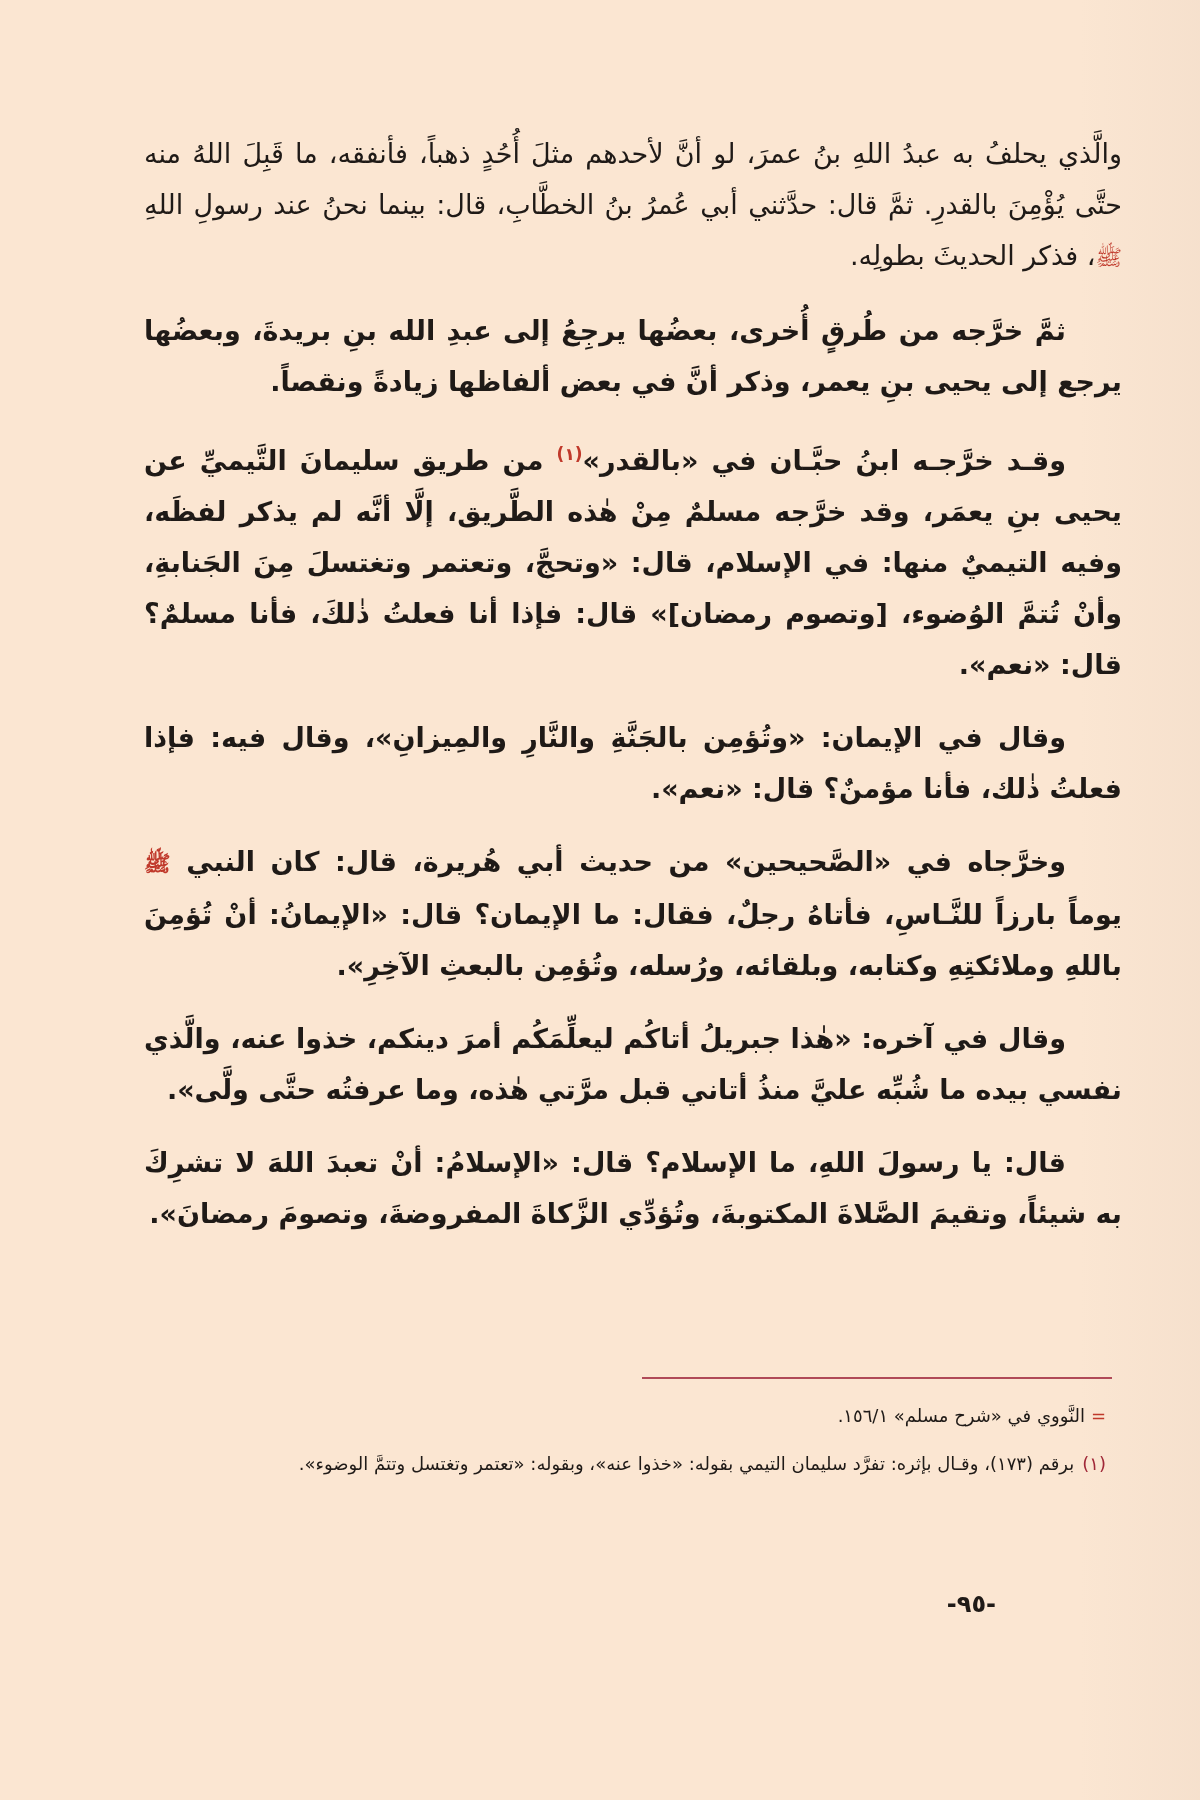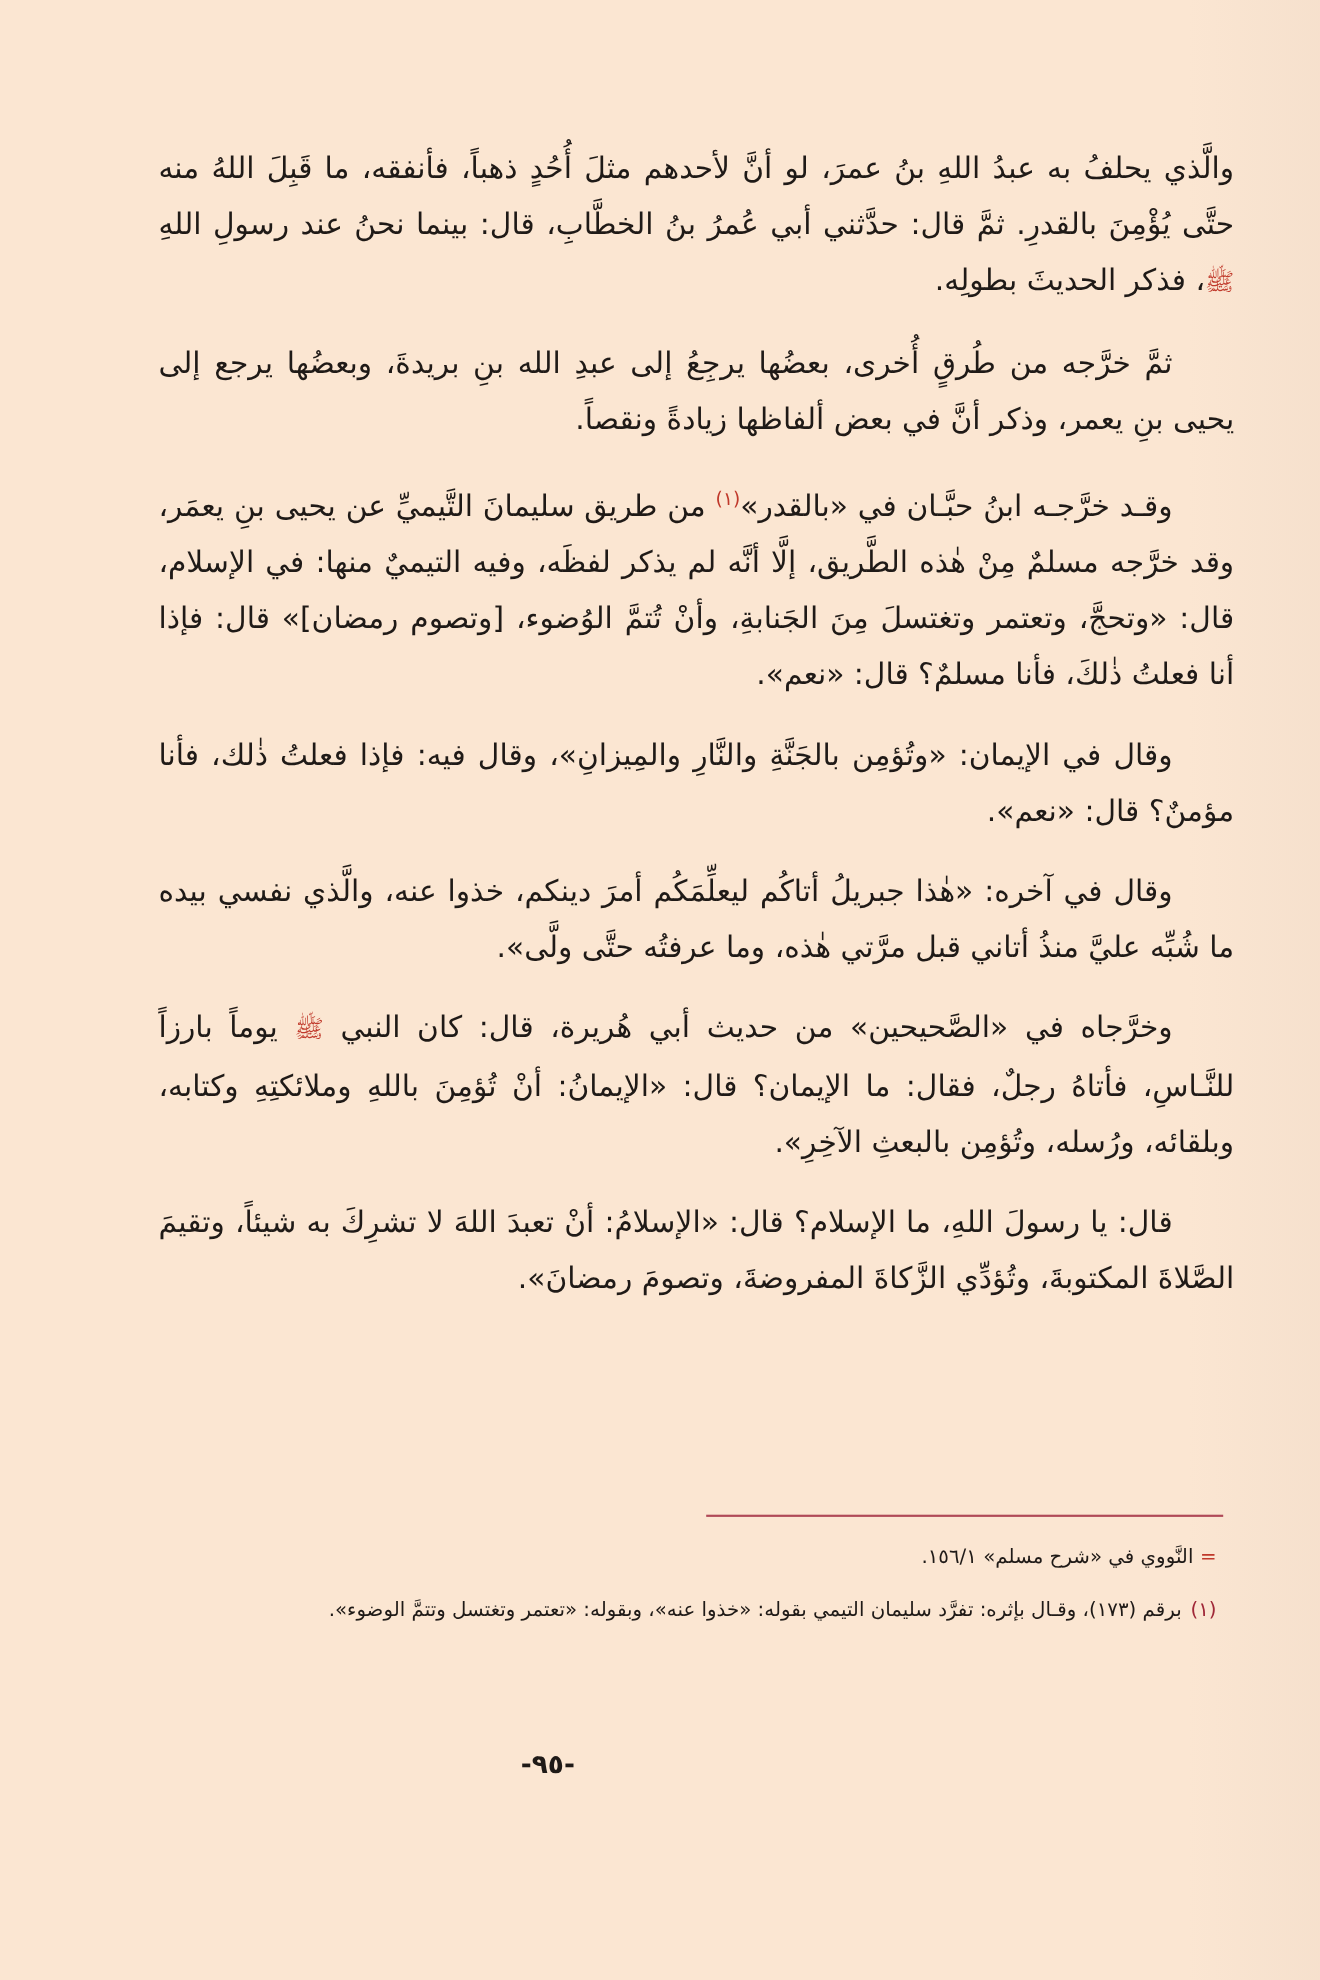--- a/index.html
+++ b/index.html
@@ -25,20 +25,21 @@
       text-align-last: right;
     }
     .para {
       font-size: 27px;
       line-height: 51px;
       margin: 0 0 22px 0;
       text-indent: 0;
     }
     .para.indent {
       text-indent: 56px;
+      font-weight: bold;
     }
     .salutation {
       color: #c0392b;
       font-size: 22px;
     }
     .fn-marker {
       color: #c0392b;
       font-size: 17px;
       vertical-align: super;
     }
@@ -70,21 +71,20 @@
     }
     .fn .num {
       color: #a02838;
       margin-left: 8px;
     }
     .page-number {
       position: absolute;
       left: 0;
       width: 996px;
       top: 1590px;
-      text-align: center;
       font-size: 24px;
       font-weight: bold;
       direction: rtl;
     }
     .bleed {
       position: absolute;
       right: 0;
       top: 0;
       width: 120px;
       height: 1800px;
@@ -99,23 +99,23 @@
 
 <div class="page">
   <p class="para"><span>والَّذي يحلفُ به عبدُ اللهِ بنُ عمرَ، لو أنَّ لأحدهم مثلَ أُحُدٍ ذهباً، فأنفقه، ما قَبِلَ اللهُ منه حتَّى يُؤْمِنَ بالقدرِ. ثمَّ قال: حدَّثني أبي عُمرُ بنُ الخطَّابِ، قال: بينما نحنُ عند رسولِ اللهِ</span> <span class="salutation">ﷺ</span><span>، فذكر الحديثَ بطولِه.</span></p>
 
   <p class="para indent"><span>ثمَّ خرَّجه من طُرقٍ أُخرى، بعضُها يرجِعُ إلى عبدِ الله بنِ بريدةَ، وبعضُها يرجع إلى يحيى بنِ يعمر، وذكر أنَّ في بعض ألفاظها زيادةً ونقصاً.</span></p>
 
   <p class="para indent"><span>وقـد خرَّجـه ابنُ حبَّـان في «بالقدر»</span><span class="fn-marker">(١)</span><span> من طريق سليمانَ التَّيميِّ عن يحيى بنِ يعمَر، وقد خرَّجه مسلمٌ مِنْ هٰذه الطَّريق، إلَّا أنَّه لم يذكر لفظَه، وفيه التيميٌ منها: في الإسلام، قال: «وتحجَّ، وتعتمر وتغتسلَ مِنَ الجَنابةِ، وأنْ تُتمَّ الوُضوء، [وتصوم رمضان]» قال: فإذا أنا فعلتُ ذٰلكَ، فأنا مسلمٌ؟ قال: «نعم».</span></p>
 
   <p class="para indent"><span>وقال في الإيمان: «وتُؤمِن بالجَنَّةِ والنَّارِ والمِيزانِ»، وقال فيه: فإذا فعلتُ ذٰلك، فأنا مؤمنٌ؟ قال: «نعم».</span></p>
 
+  <p class="para indent"><span>وخرَّجاه في «الصَّحيحين» من حديث أبي هُريرة، قال: كان النبي</span> <span class="salutation">ﷺ</span><span> يوماً بارزاً للنَّـاسِ، فأتاهُ رجلٌ، فقال: ما الإيمان؟ قال: «الإيمانُ: أنْ تُؤمِنَ باللهِ وملائكتِهِ وكتابه، وبلقائه، ورُسله، وتُؤمِن بالبعثِ الآخِرِ».</span></p>
+
   <p class="para indent"><span>وقال في آخره: «هٰذا جبريلُ أتاكُم ليعلِّمَكُم أمرَ دينكم، خذوا عنه، والَّذي نفسي بيده ما شُبِّه عليَّ منذُ أتاني قبل مرَّتي هٰذه، وما عرفتُه حتَّى ولَّى».</span></p>
-
-  <p class="para indent"><span>وخرَّجاه في «الصَّحيحين» من حديث أبي هُريرة، قال: كان النبي</span> <span class="salutation">ﷺ</span><span> يوماً بارزاً للنَّـاسِ، فأتاهُ رجلٌ، فقال: ما الإيمان؟ قال: «الإيمانُ: أنْ تُؤمِنَ باللهِ وملائكتِهِ وكتابه، وبلقائه، ورُسله، وتُؤمِن بالبعثِ الآخِرِ».</span></p>
 
   <p class="para indent"><span>قال: يا رسولَ اللهِ، ما الإسلام؟ قال: «الإسلامُ: أنْ تعبدَ اللهَ لا تشرِكَ به شيئاً، وتقيمَ الصَّلاةَ المكتوبةَ، وتُؤدِّي الزَّكاةَ المفروضةَ، وتصومَ رمضانَ».</span></p>
 </div>
 
 <div class="footnote-rule"></div>
 
 <div class="footnotes">
   <p class="fn"><span class="eq">=</span><span>النَّووي في «شرح مسلم» ١٥٦/١.</span></p>
   <p class="fn"><span class="num">(١)</span><span>برقم (١٧٣)، وقـال بإثره: تفرَّد سليمان التيمي بقوله: «خذوا عنه»، وبقوله: «تعتمر وتغتسل وتتمَّ الوضوء».</span></p>
 </div>

